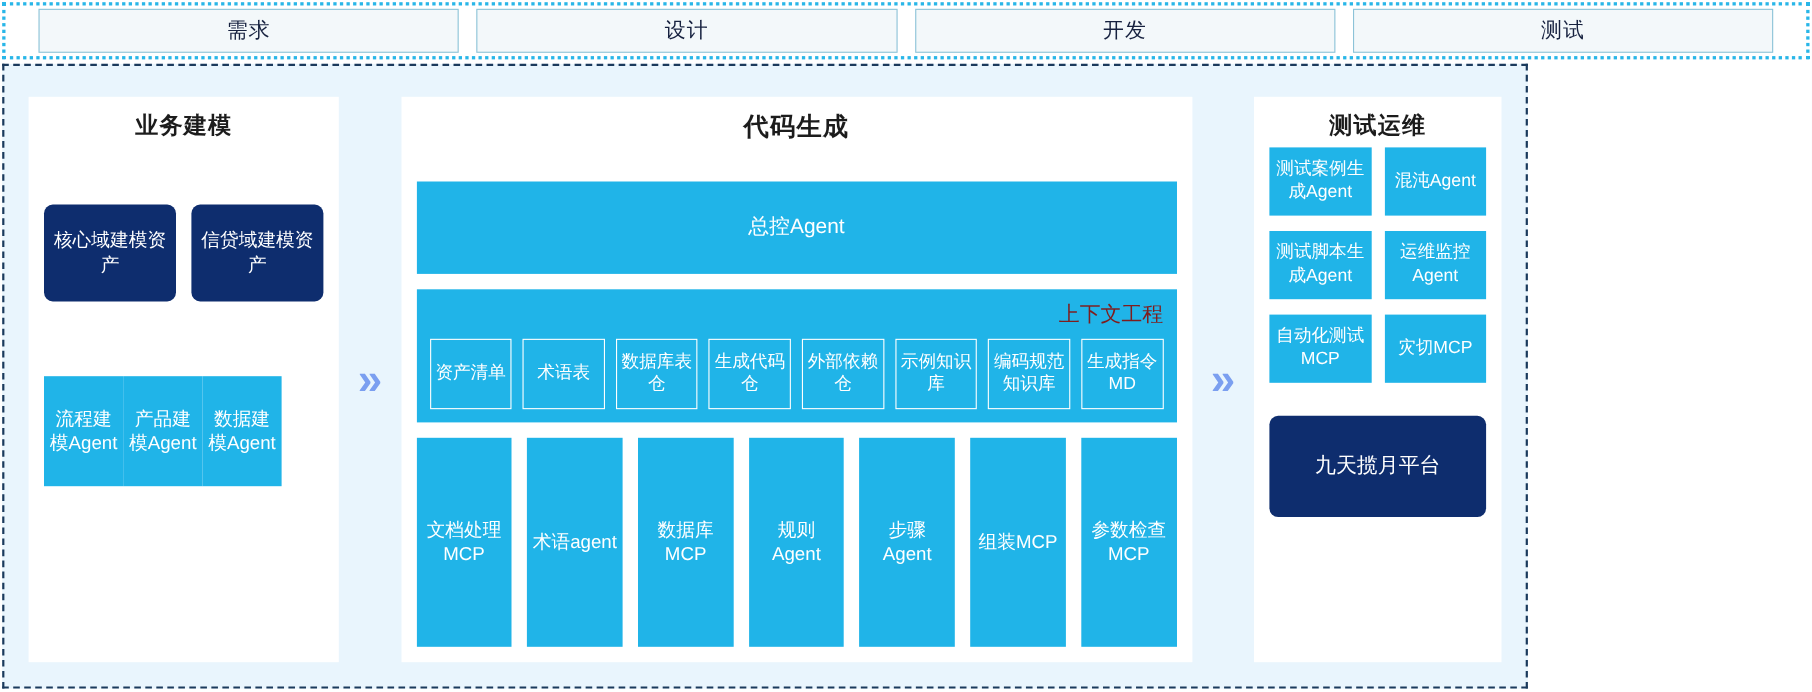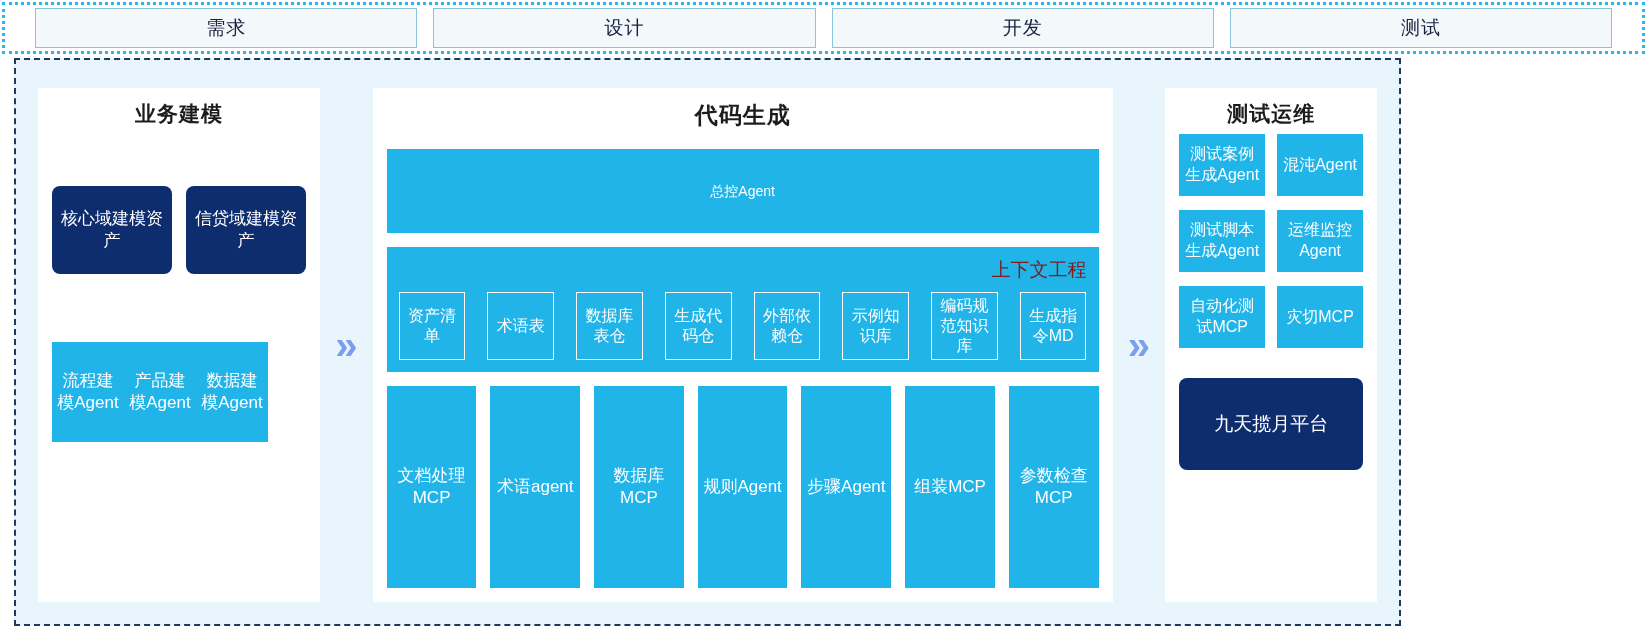--- a/index.html
+++ b/index.html
@@ -33,21 +33,21 @@
     align-items: center;
     justify-content: center;
     font-size: 19px;
     color: #16213f;
     letter-spacing: 1px;
   }
 
   
   .canvas {
     position: absolute;
-    left: 14px; top: 58px;
+    left: 2px; top: 58px;
     width: 1387px; height: 568px;
     background: #e9f5fd;
     border: 2px dashed #1b3a5c;
     display: flex;
     align-items: stretch;
     padding: 28px 22px 22px 22px;
   }
 
   .panel {
     background: #ffffff;
@@ -118,40 +118,40 @@
   .asset-row .navy-box { width: 120px; height: 88px; }
 
   .modeler-row {
     display: flex;
     margin-top: 68px;
   }
   .modeler-row .cyan-box { width: 72px; height: 100px; }
 
   
   .master-agent {
-    margin-top: 12px;
+    margin-top: 28px;
     height: 84px;
-    font-size: 14px;
+    font-size: 19px;
   }
   .ctx-block {
     margin-top: 14px;
     background: #20b4e8;
     padding: 10px 12px 12px 12px;
     display: flex;
     flex-direction: column;
   }
   .ctx-title {
     text-align: right;
     color: #7f1d1d;
     font-size: 19px;
     padding-bottom: 9px;
   }
   .ctx-items {
     display: flex;
-    gap: 22px;
+    gap: 10px;
     justify-content: space-between;
   }
   .ctx-item {
     flex: 1 1 0;
     min-height: 64px;
     border: 1px solid #ffffff;
     color: #ffffff;
     display: flex;
     align-items: center;
     justify-content: center;

